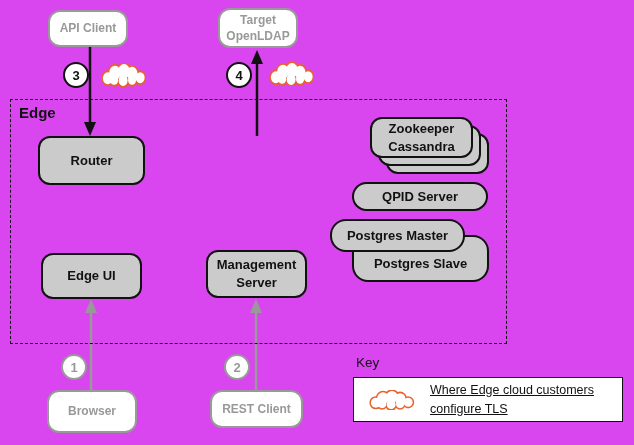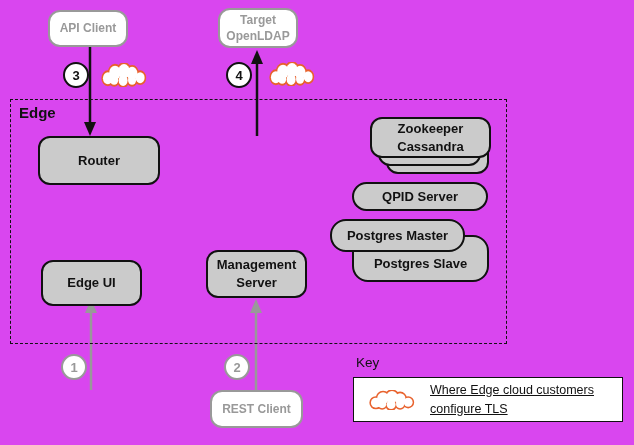--- a/index.html
+++ b/index.html
@@ -116,40 +116,41 @@
         <circle cx="70" cy="31" r="9" fill="#fff"></circle>
         <circle cx="50" cy="32" r="10" fill="#fff"></circle>
         <circle cx="30" cy="31" r="9" fill="#fff"></circle>
       </svg>
     </span>
 
   <div class="dashedbox">
     <div class="edge-label">Edge</div>
   </div>
 
-  <div class="node internal" style="left:38px;top:136px;width:122px;height:49px;text-align:right;">Router</div>
+  <div class="node internal" style="left:38px;top:136px;width:107px;height:49px;text-align:right;">Router</div>
 
   <div class="node stackshadow" style="left:386px;top:133px;width:103px;height:41px;"></div>
   <div class="node stackshadow" style="left:378px;top:125px;width:103px;height:41px;"></div>
-  <div class="node internal" style="left:370px;top:117px;width:121px;height:41px;">Zookeeper
+  <div class="node internal" style="left:370px;top:117px;width:103px;height:41px;">Zookeeper
 Cassandra</div>
 
   <div class="node internal pill" style="left:352px;top:182px;width:136px;height:29px;">QPID Server</div>
 
   <div class="node internal pill" style="left:352px;top:235px;width:137px;height:47px;align-items:flex-end;padding-bottom:7px;">Postgres Slave</div>
   <div class="node internal pill" style="left:330px;top:219px;width:135px;height:33px;">Postgres Master</div>
 
 
-  <div class="node internal" style="left:41px;top:260px;width:101px;height:46px;">Edge UI</div>
+  <div class="node internal" style="left:41px;top:253px;width:101px;height:46px;">Edge UI</div>
   <div class="node internal" style="left:206px;top:250px;width:101px;height:48px;">Management
 Server</div>
 
   <div class="step gray" style="left:61px;top:354px;">1</div>
   <div class="step gray" style="left:224px;top:354px;">2</div>
 
+  <div class="node external" style="left:47px;top:390px;width:90px;height:43px;font-size:12px;">Browser</div>
   <div class="node external" style="left:210px;top:390px;width:93px;height:38px;font-size:12px;">REST Client</div>
 
   <div class="key-title">Key</div>
   <div class="key-box">
     <span class="key-cloud">
         <svg viewBox="-6 0 116 44" preserveAspectRatio="none">
           <circle cx="16" cy="28" r="11" fill="#fff" stroke="#E8622D" stroke-width="7"></circle>
           <circle cx="32" cy="18" r="13" fill="#fff" stroke="#E8622D" stroke-width="7"></circle>
           <circle cx="52" cy="15" r="13" fill="#fff" stroke="#E8622D" stroke-width="7"></circle>
           <circle cx="70" cy="19" r="12" fill="#fff" stroke="#E8622D" stroke-width="7"></circle>

